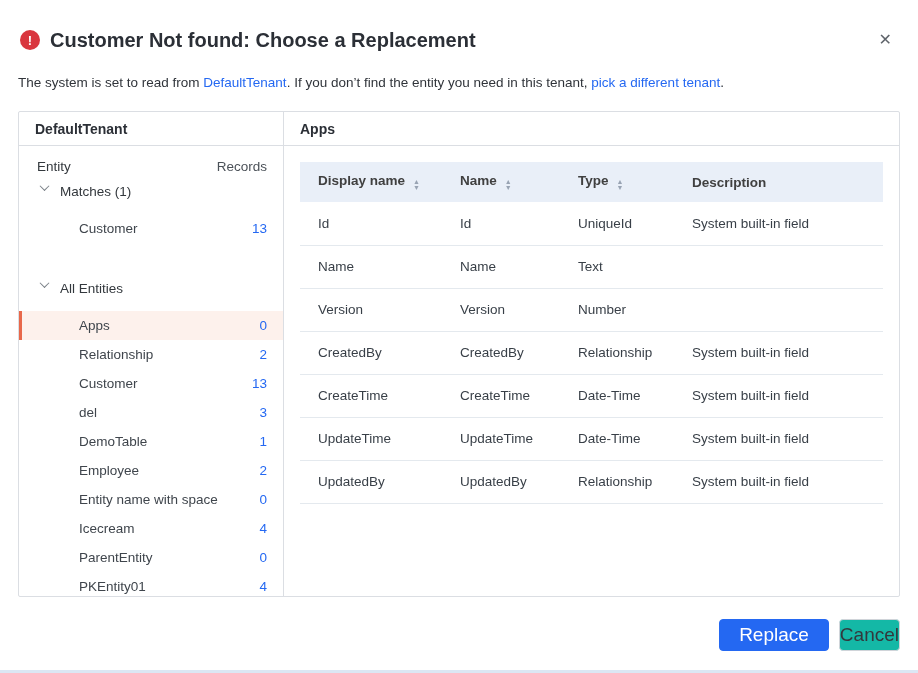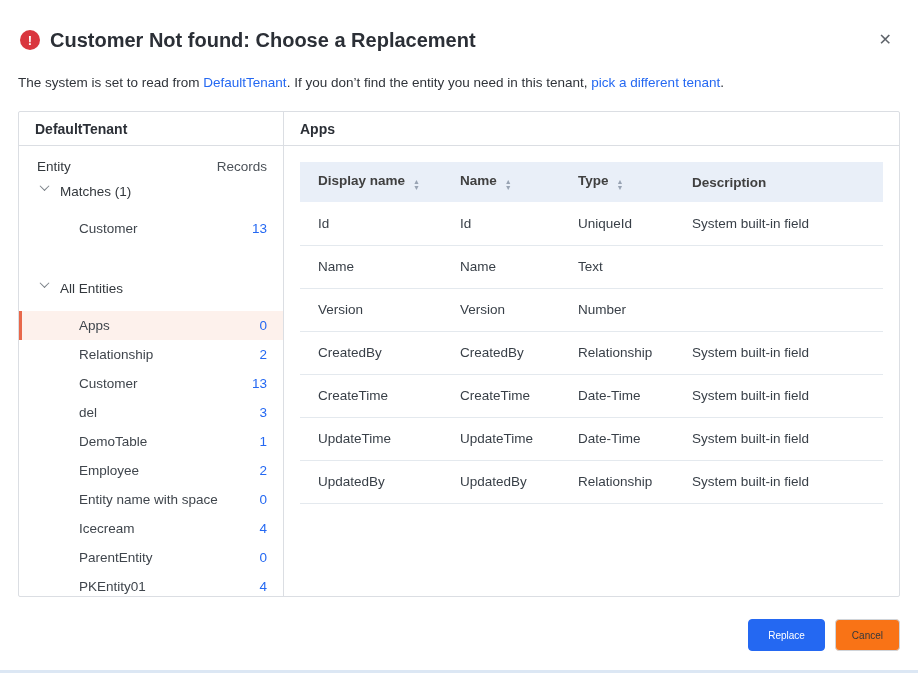--- a/index.html
+++ b/index.html
@@ -129,29 +129,29 @@
     margin-left: 8px; vertical-align: 1px; cursor: pointer;
   }
   .sort-icon::before { content: "▲"; font-size: 7px; line-height: 6px; color: #98a3b3; }
   .sort-icon::after  { content: "▼"; font-size: 7px; line-height: 6px; color: #98a3b3; }
 
   
   .modal-footer {
     margin: 22px 18px 0 18px;
     display: flex; justify-content: flex-end; gap: 10px;
   }
-  .btn { height: 32px; border-radius: 4px; font-size: 10px; cursor: pointer;
+  .btn { height: 32px; border-radius: 4px; font-size: 19px; cursor: pointer;
          font-family: "Liberation Sans", sans-serif; }
   .btn-primary {
     background: #2468f2; color: #fff; border: 1px solid #2468f2;
     padding: 0 19px; font-weight: 500;
   }
   .btn-default {
-    background: #f97316; color: #33383d; border: 1px solid #d0d4d9;
-    padding: 0 16px;
+    background: #14b8a6; color: #33383d; border: 1px solid #d0d4d9;
+    padding: 0 0;
   }
 
   .page-edge {
     position: absolute; left: 0; right: 0; bottom: 0; height: 3px;
     background: #dce7f4;
   }
 </style>
 </head>
 <body>
 

